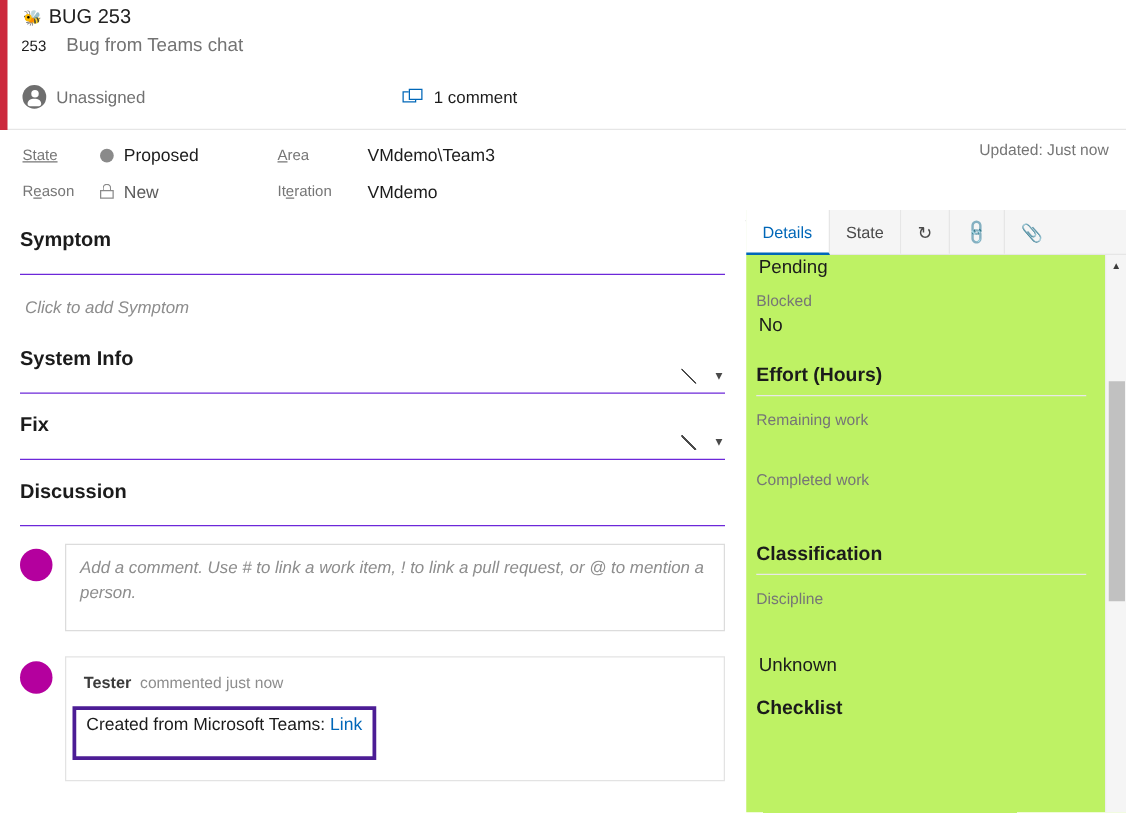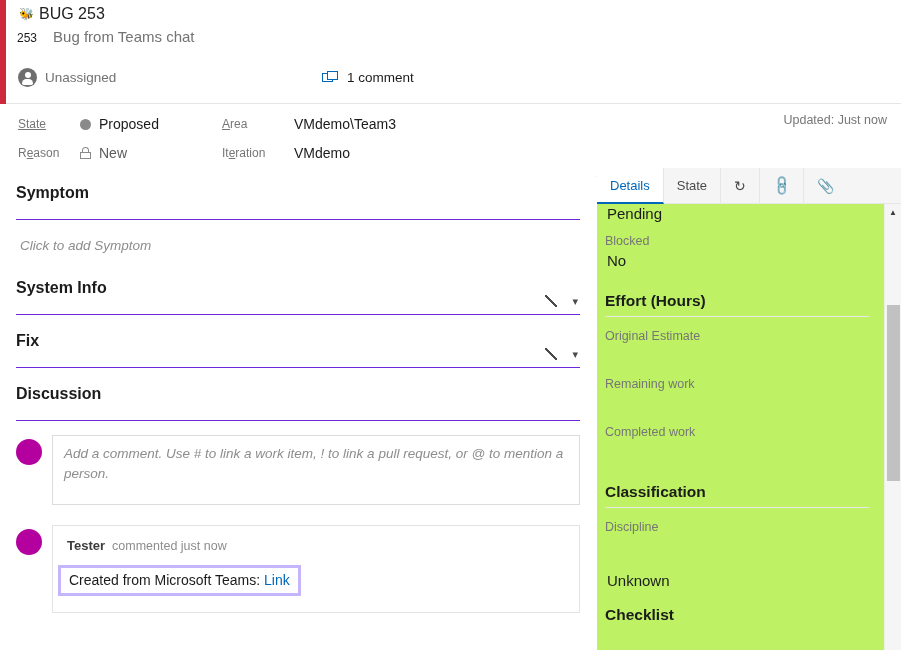--- a/index.html
+++ b/index.html
@@ -463,22 +463,22 @@
     font-size: 13px;
     font-weight: 700;
     color: #3b3b3b;
   }
   .comment-time {
     font-size: 12.5px;
     color: #8d8d8d;
   }
   .annotated {
     display: inline-block;
-    border: 3px solid #c4b5fd;
-    padding: 3px 8px 4px 8px;
+    border: 3px solid #4c1d95;
+    padding: 3px 8px 16px 8px;
     margin-left: -9px;
   }
   .comment-body {
     font-size: 14px;
     color: #1b1b1b;
   }
   .comment-link {
     color: #0067b8;
     cursor: pointer;
   }
@@ -763,24 +763,20 @@
     <div class="right-content">
       <div class="r-value-top">Pending</div>
 
       <div class="r-field">
         <div class="r-label">Blocked</div>
         <div class="r-value">No</div>
       </div>
 
       <div class="r-section">Effort (Hours)</div>
 
-      <div class="r-field">
-        <div class="r-label">Original Estimate</div>
-        <div class="r-value"></div>
-      </div>
 
       <div class="r-field">
         <div class="r-label">Remaining work</div>
         <div class="r-value"></div>
       </div>
 
       <div class="r-field">
         <div class="r-label">Completed work</div>
         <div class="r-value"></div>
       </div>

